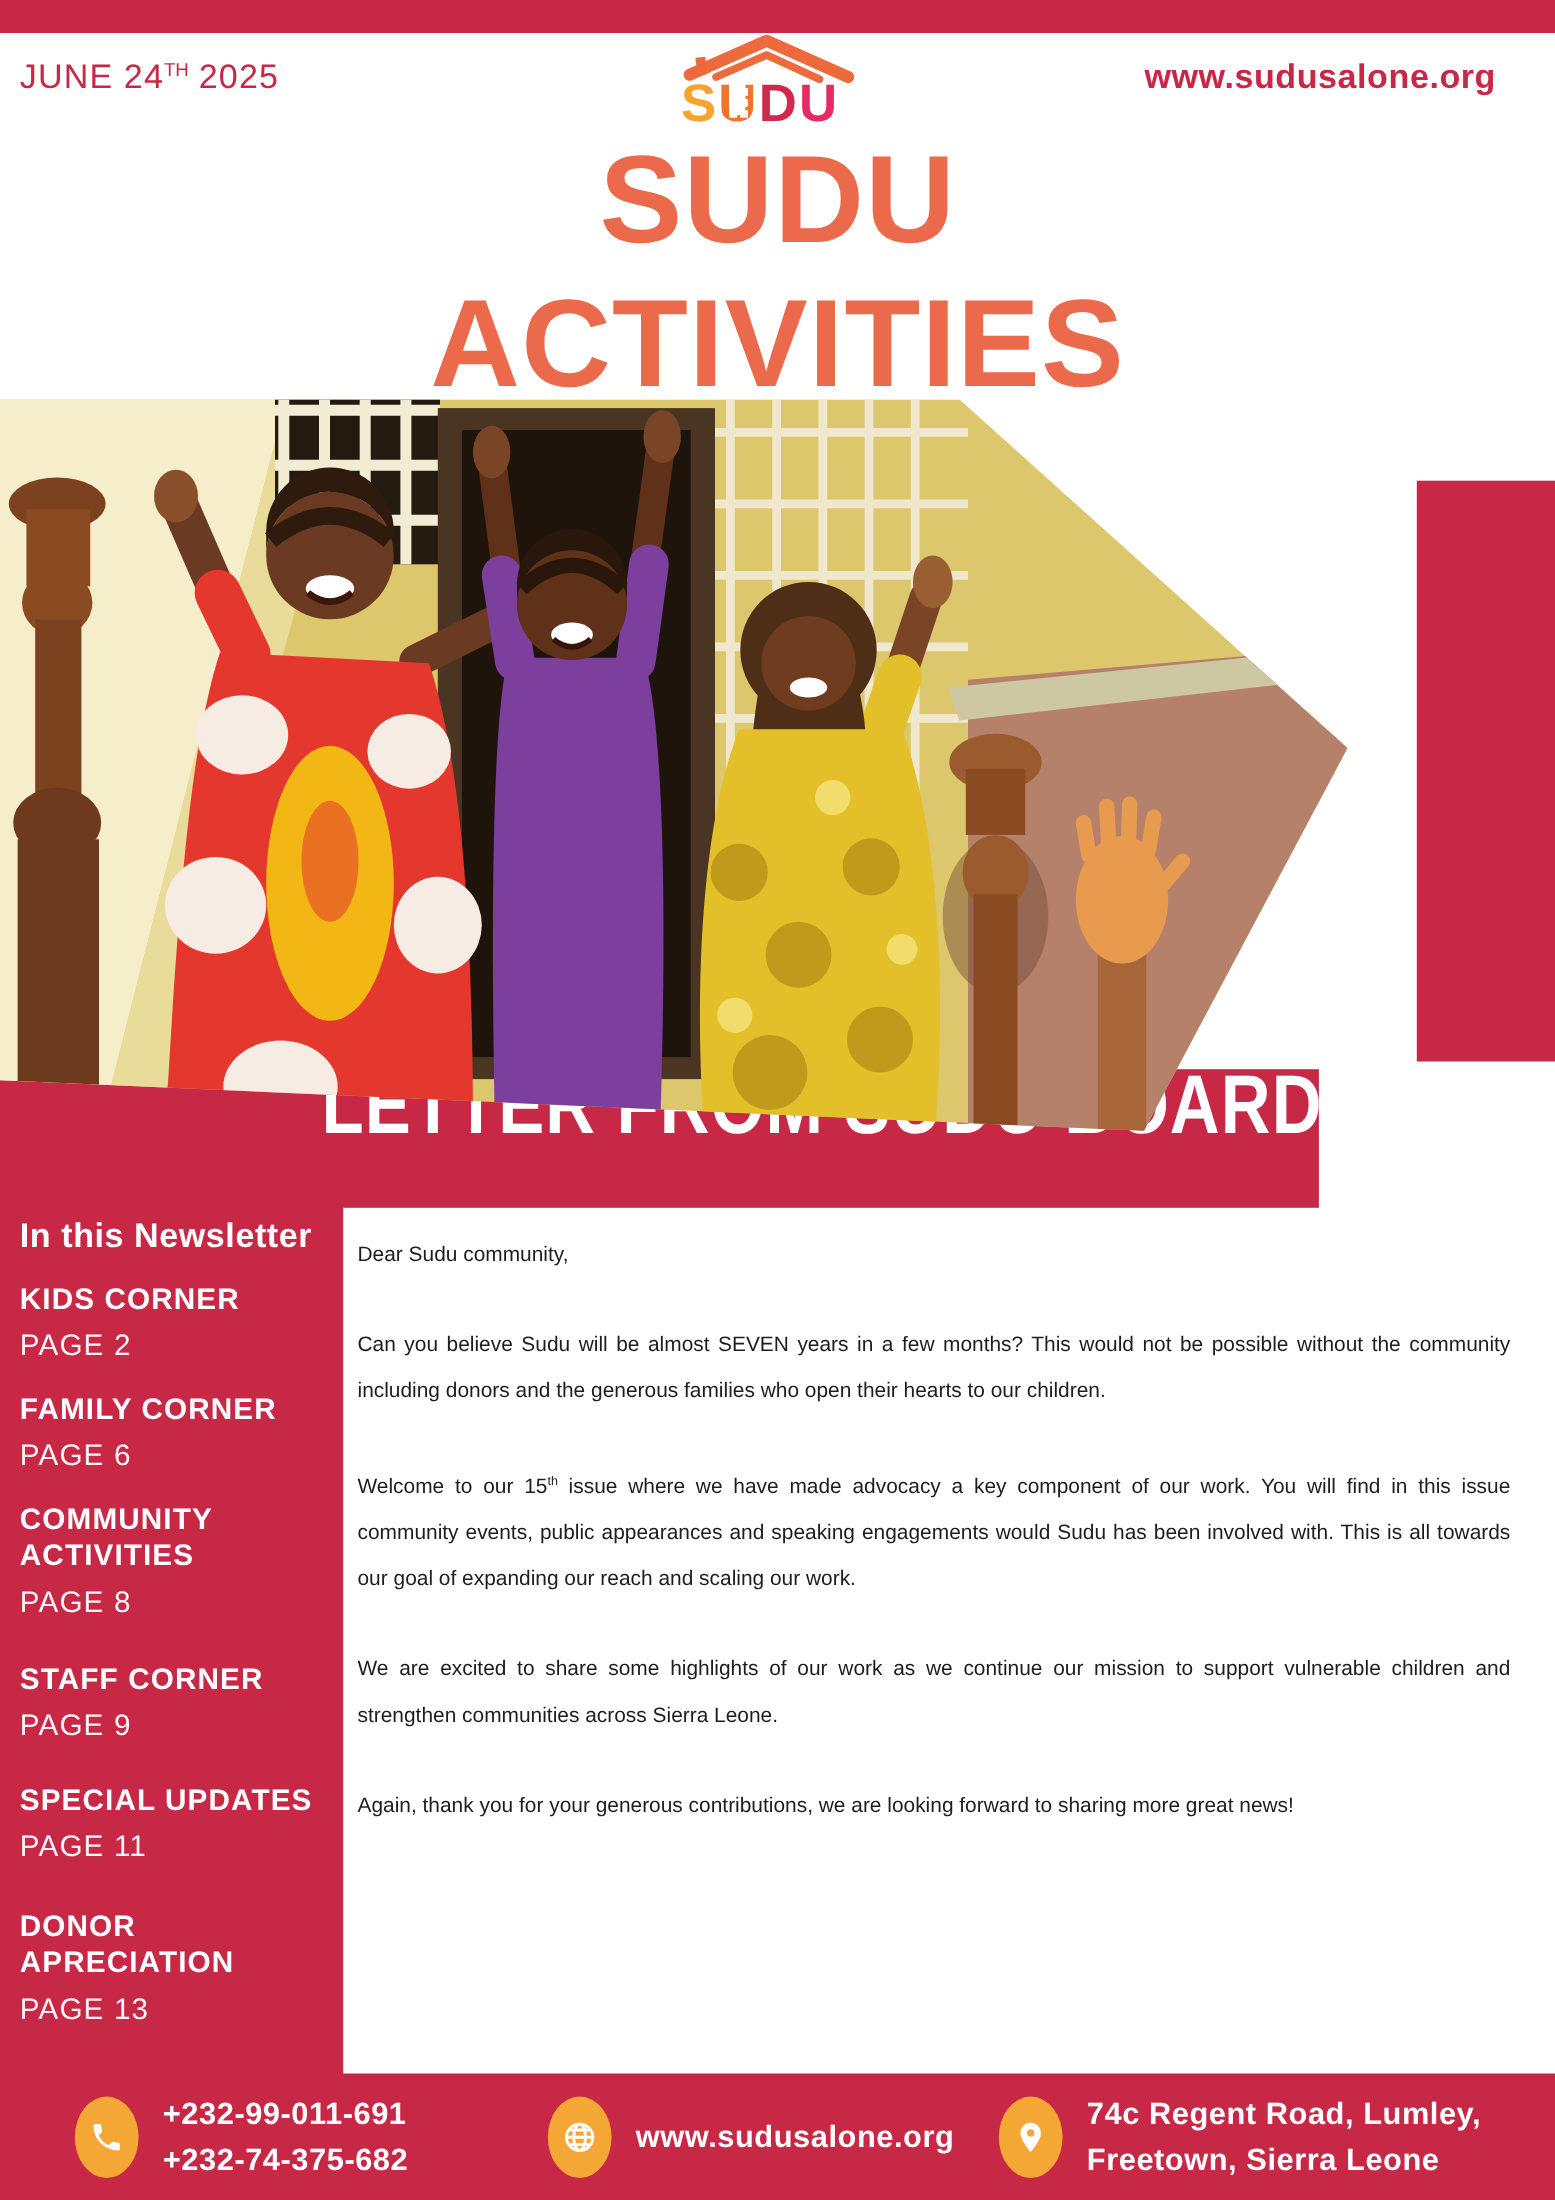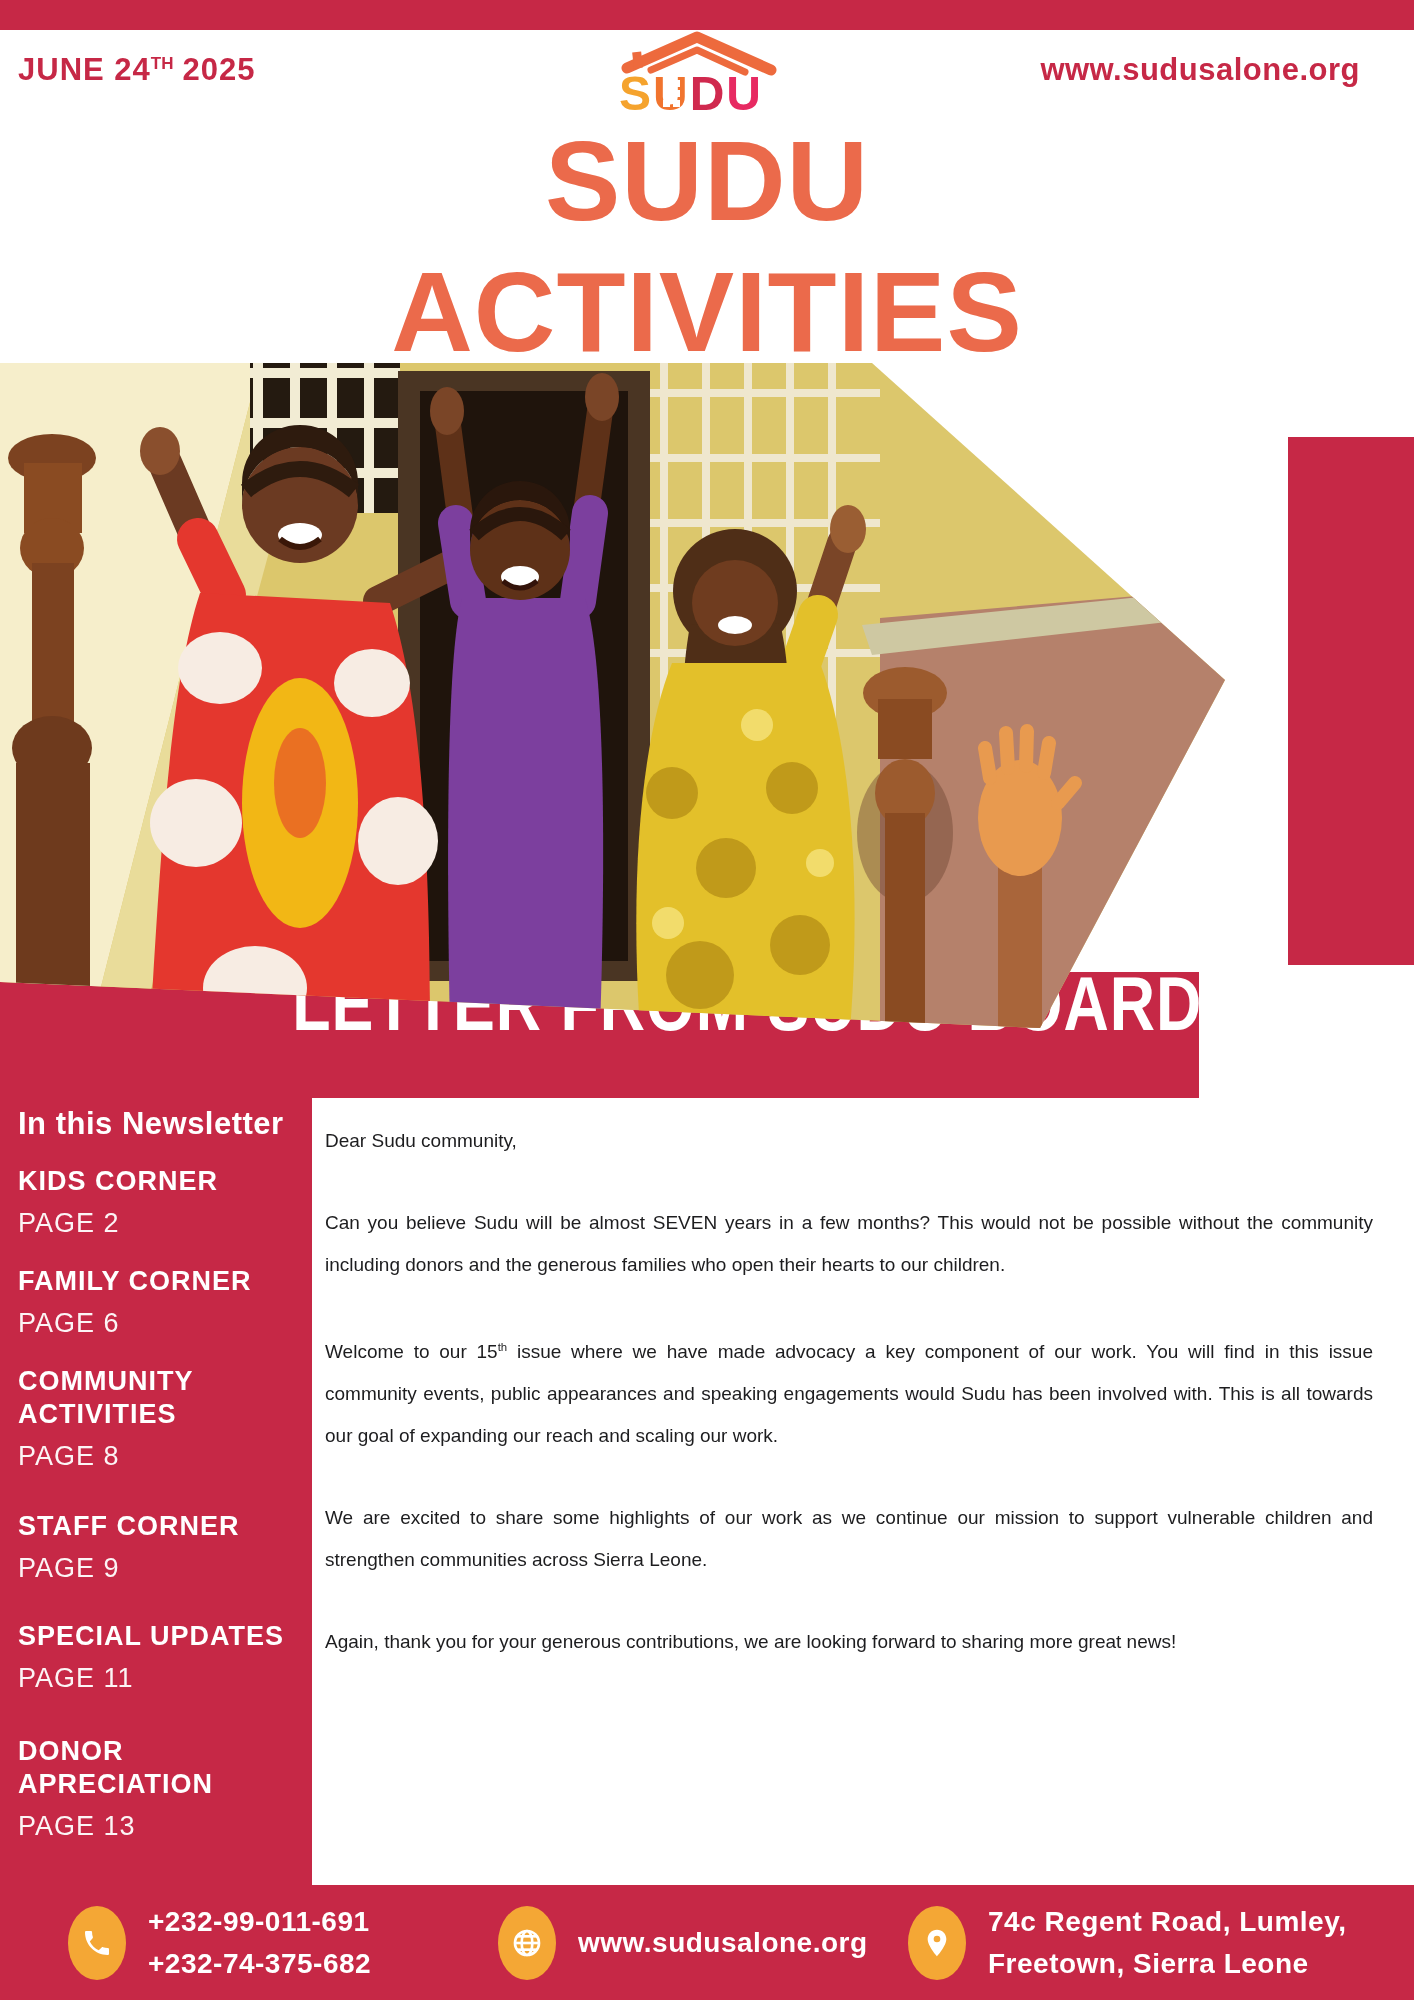--- a/index.html
+++ b/index.html
@@ -3,21 +3,21 @@
 <meta charset="utf-8">
 <style>
   html,body{margin:0;padding:0;background:#ffffff;}
   .page{position:relative;width:1414px;height:2000px;background:#ffffff;overflow:hidden;
         font-family:"Liberation Sans",sans-serif;}
 
   
   .topbar{position:absolute;left:0;top:0;width:1414px;height:30px;background:#C62846;}
 
   
-  .date{position:absolute;left:18px;top:52px;color:#C62846;font-weight:bold;font-size:31px;letter-spacing:1px;}
+  .date{position:absolute;left:18px;top:52px;color:#C62846;font-weight:normal;font-size:31px;letter-spacing:1px;}
   .date sup{font-size:17px;vertical-align:super;letter-spacing:0;}
   .date .yr{margin-left:9px;}
   .site-url{position:absolute;right:54px;top:52px;color:#C62846;font-weight:bold;font-size:31px;letter-spacing:0.5px;cursor:pointer;}
 
   
   .logo{position:absolute;left:605px;top:28px;width:205px;height:86px;}
   .logo svg{width:100%;height:100%;}
   .logo text{font-family:"Liberation Sans",sans-serif;font-weight:bold;}
 
   

